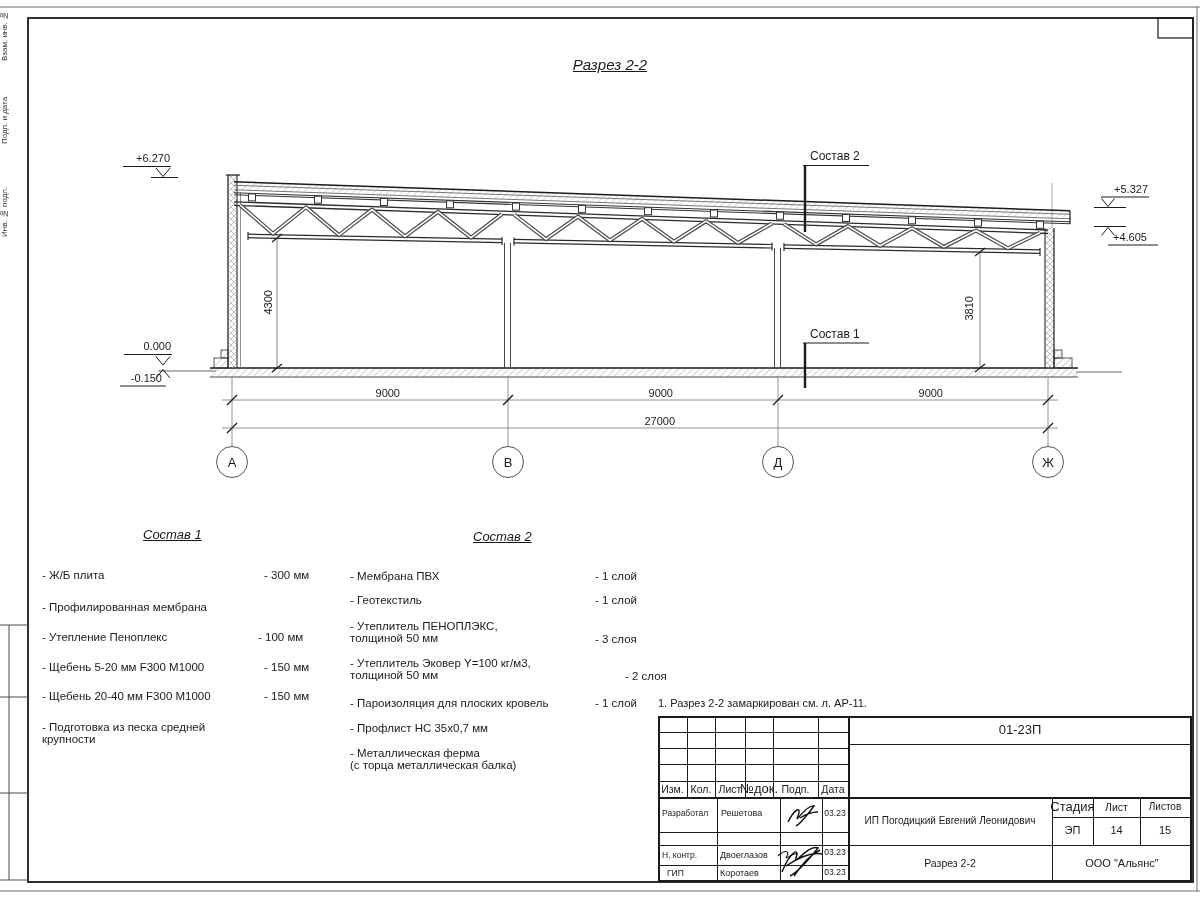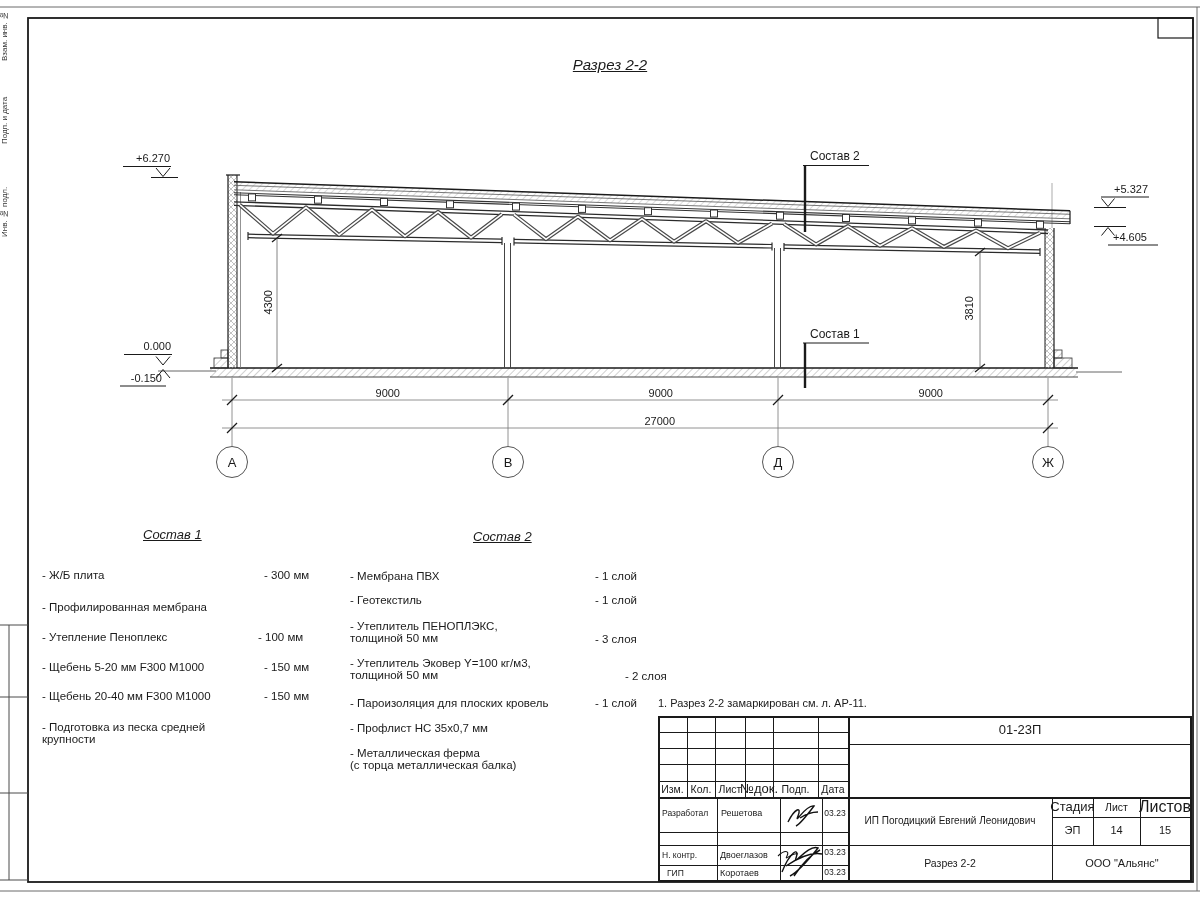--- a/index.html
+++ b/index.html
@@ -367,20 +367,20 @@
     <div class="tbt" style="left:164px;top:129px;width:26px;height:14px;font-size:8.5px;">03.23</div>
     <div class="tbt" style="left:1px;top:149px;width:58px;height:17px;font-size:8.5px;justify-content:flex-start;padding-left:8px;">ГИП</div>
     <div class="tbt" style="left:59px;top:149px;width:63px;height:17px;font-size:9px;justify-content:flex-start;padding-left:3px;">Коротаев</div>
     <div class="tbt" style="left:164px;top:149px;width:26px;height:14px;font-size:8.5px;">03.23</div>
 
     <div class="tbt" style="left:190px;top:0;width:344px;height:28px;font-size:13px;">01-23П</div>
     <div class="tbt" style="left:190px;top:81px;width:204px;height:48px;font-size:10px;">ИП Погодицкий Евгений Леонидович</div>
     <div class="tbt" style="left:190px;top:129px;width:204px;height:37px;font-size:10.5px;">Разрез 2-2</div>
     <div class="tbt" style="left:394px;top:81px;width:41px;height:20px;font-size:13px;">Стадия</div>
     <div class="tbt" style="left:435px;top:81px;width:47px;height:20px;font-size:10.5px;">Лист</div>
-    <div class="tbt" style="left:482px;top:81px;width:50px;height:20px;font-size:16px;">Листов</div>
+    <div class="tbt" style="left:482px;top:81px;width:50px;height:20px;font-size:10px;">Листов</div>
     <div class="tbt" style="left:394px;top:101px;width:41px;height:28px;font-size:11px;">ЭП</div>
     <div class="tbt" style="left:435px;top:101px;width:47px;height:28px;font-size:11px;">14</div>
     <div class="tbt" style="left:482px;top:101px;width:50px;height:28px;font-size:11px;">15</div>
     <div class="tbt" style="left:394px;top:129px;width:140px;height:37px;font-size:11px;">ООО "Альянс"</div>
   </div>
 
 </div>
 
 </body></html>

